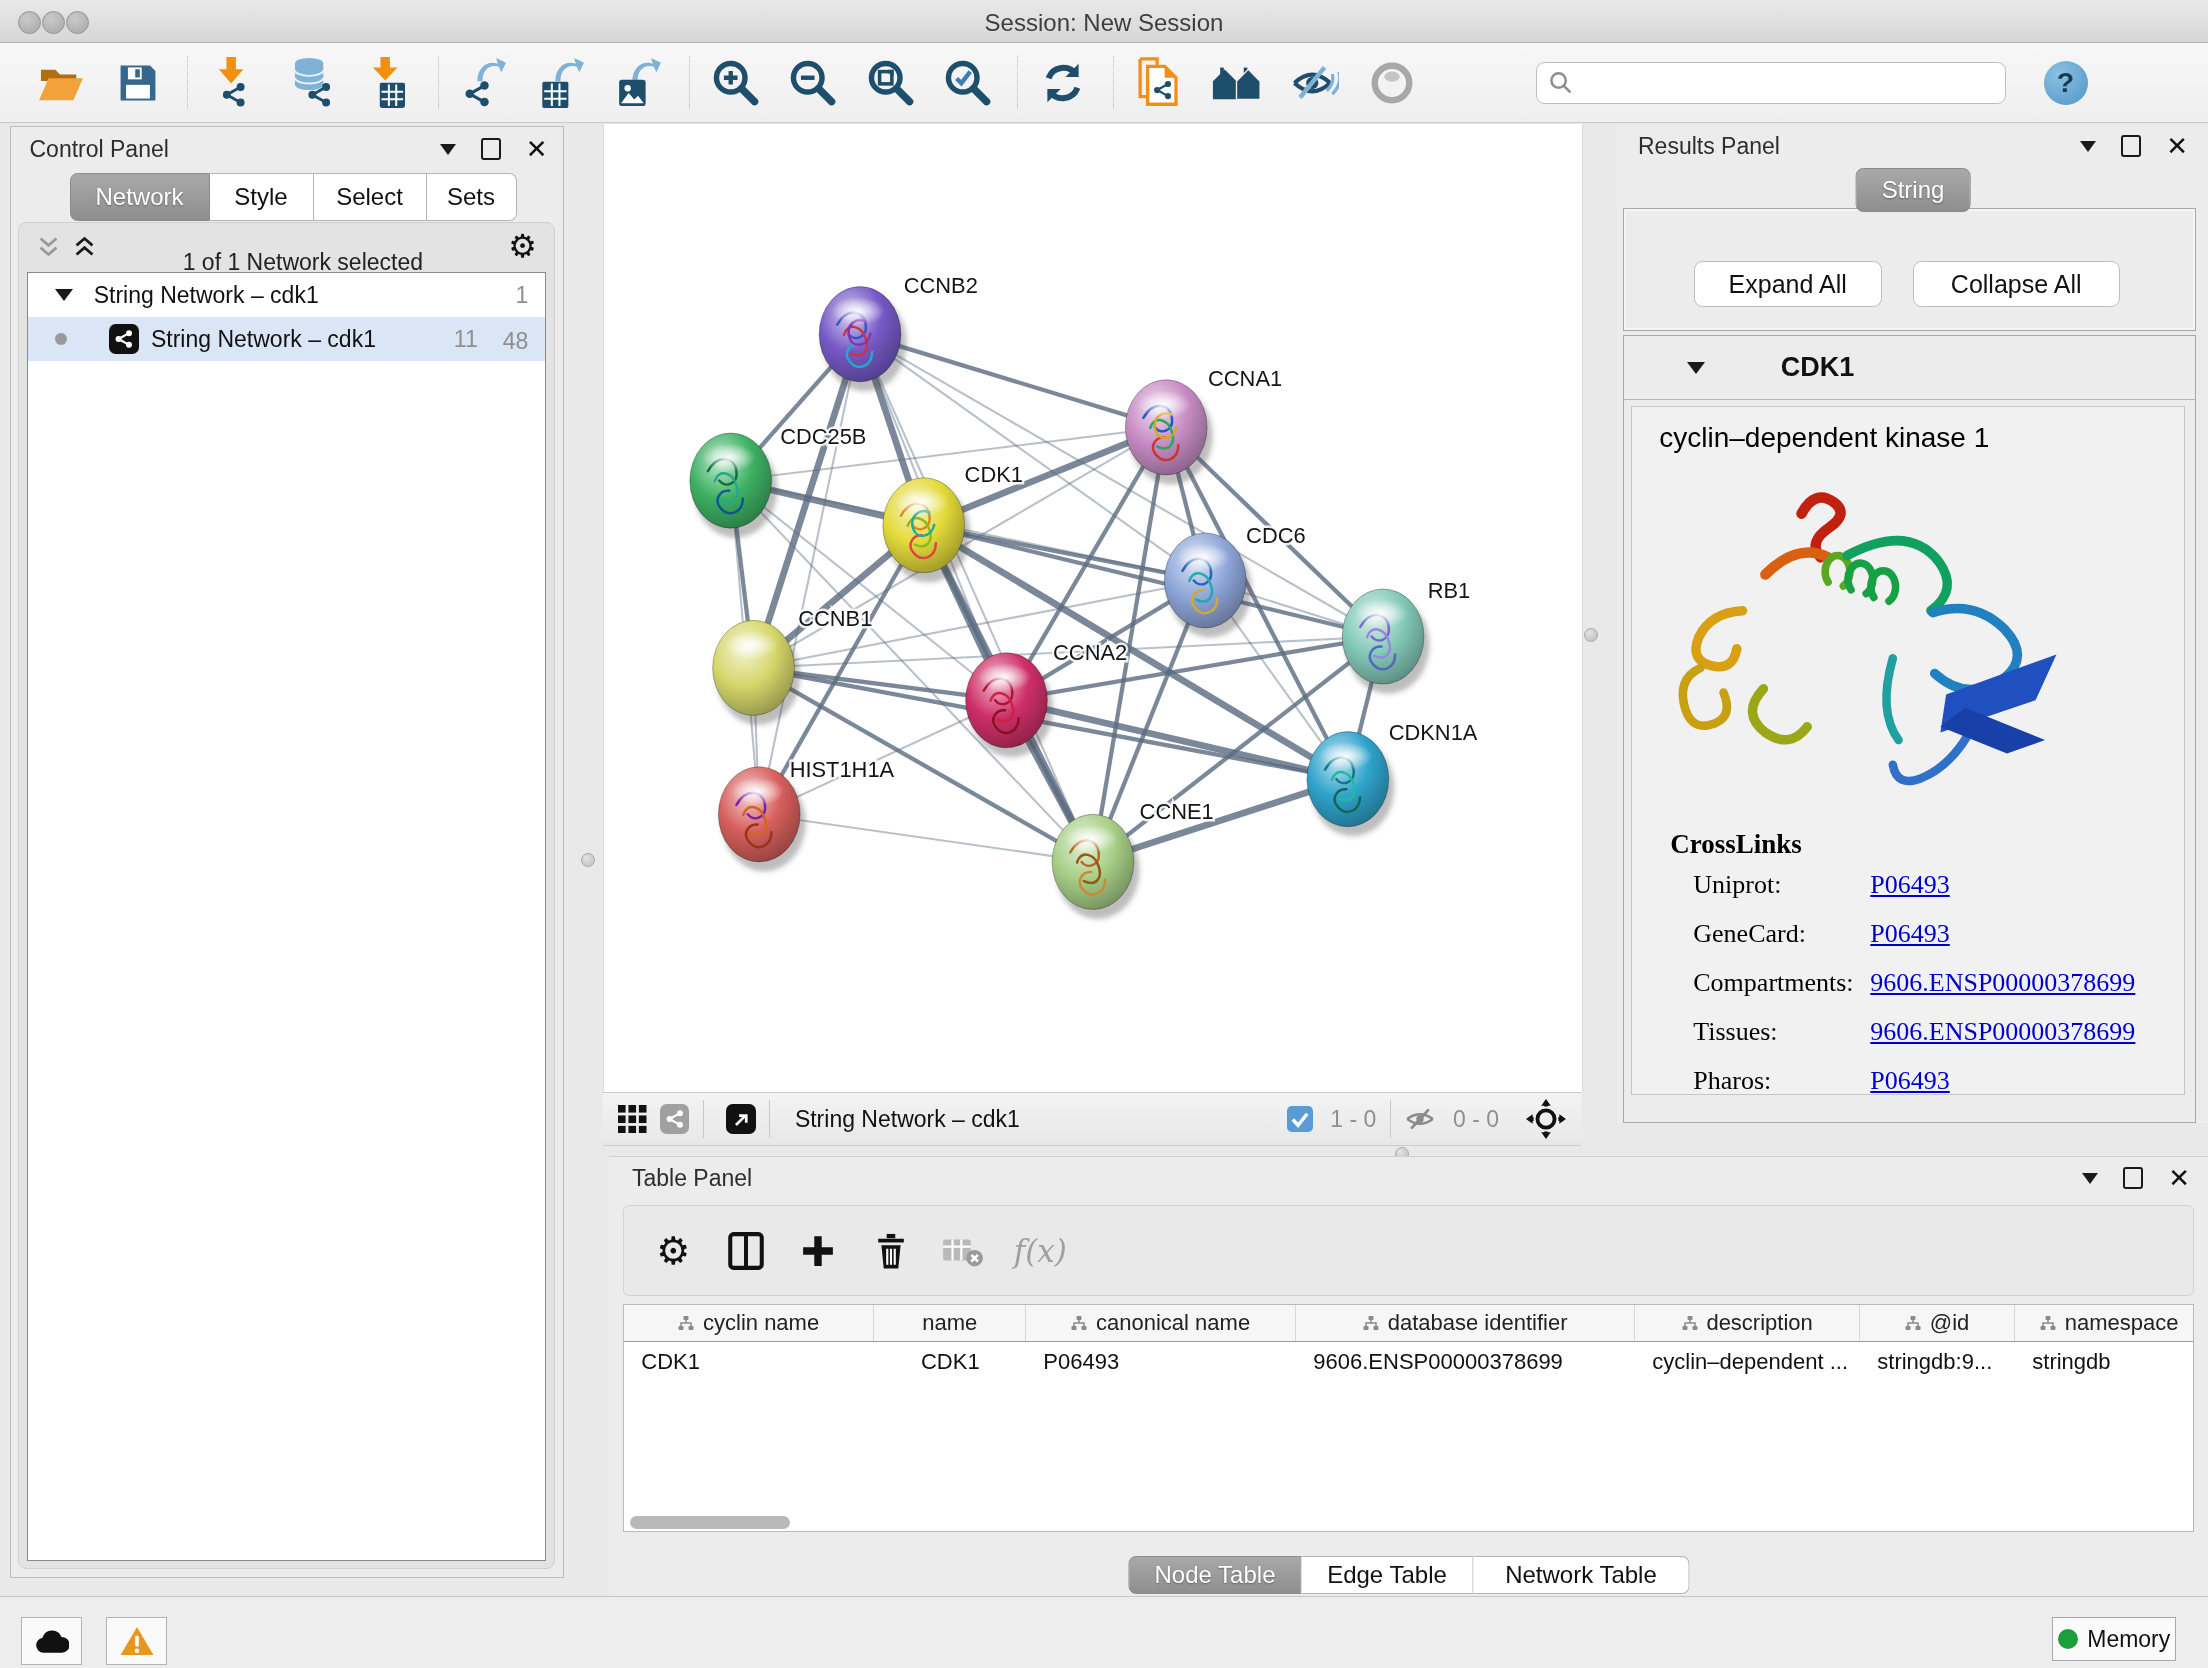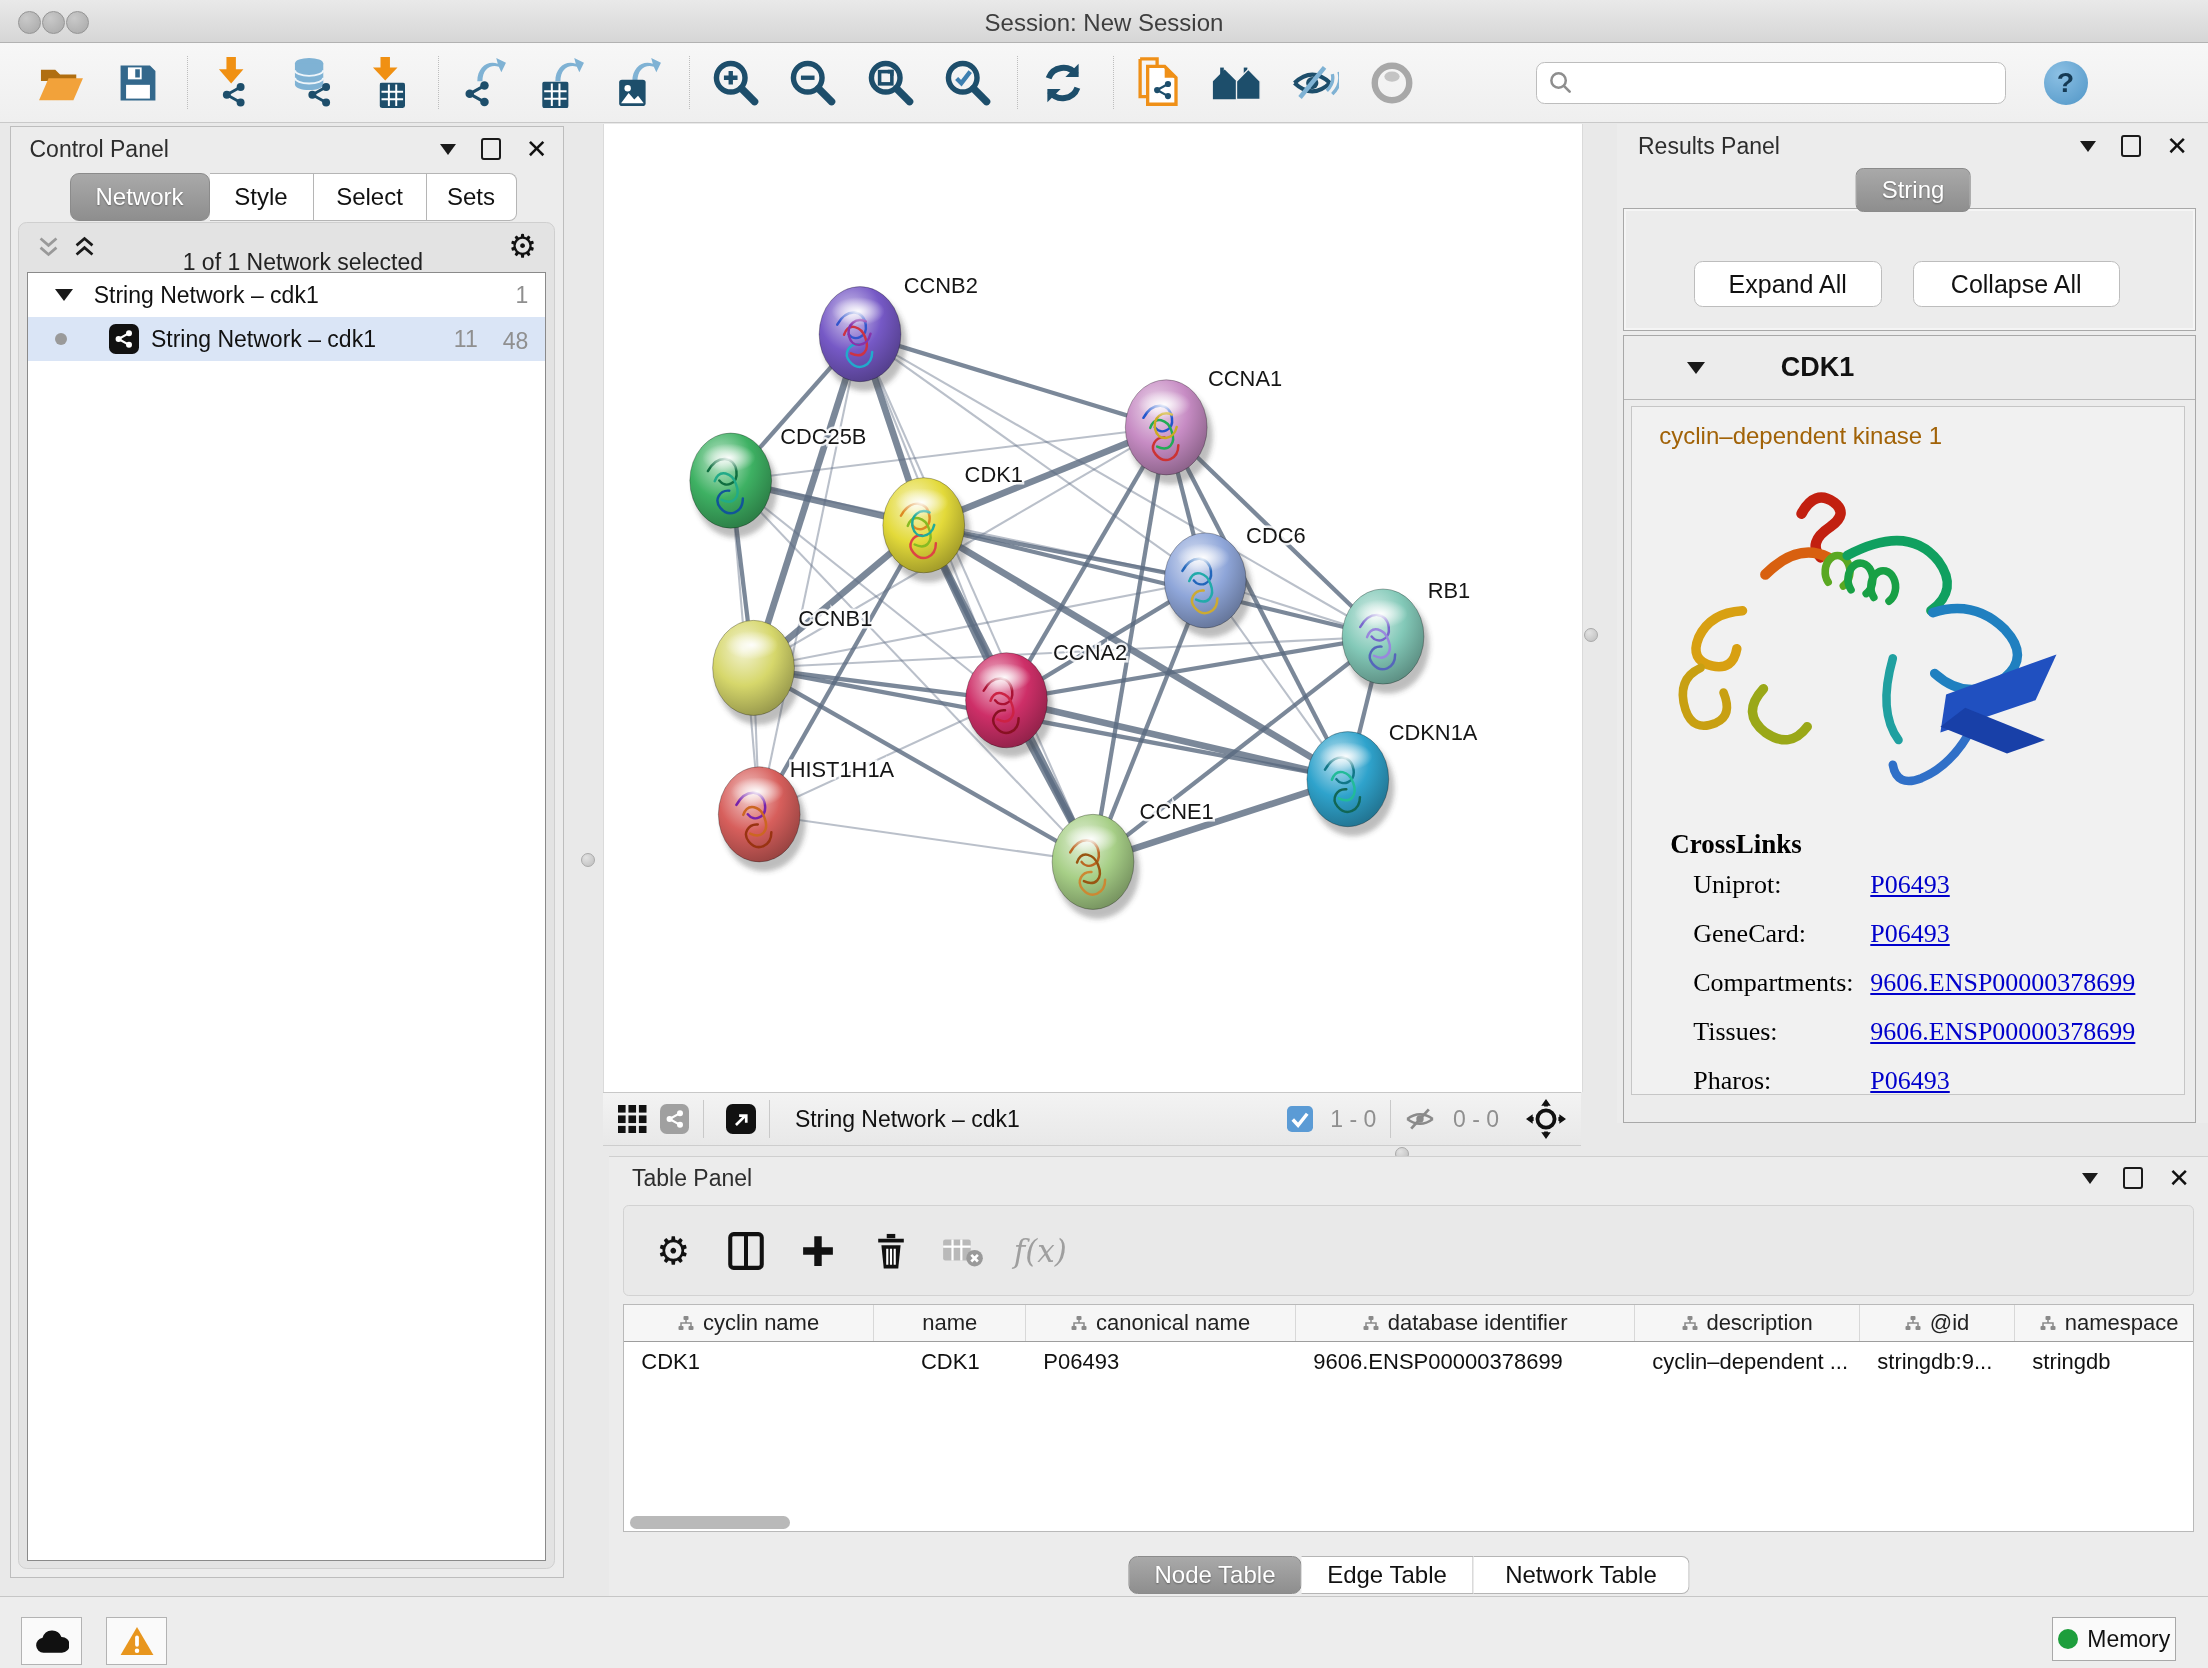--- a/index.html
+++ b/index.html
@@ -40,21 +40,21 @@
   .wc-float{width:16px;height:18px;border:2.4px solid #1a1a1a;border-radius:2.9px;background:transparent;}
   .wc-close{font-size:26px;font-weight:900;color:#111;line-height:1;}
 
   
   .seg{display:flex;}
   .seg .tab{height:46px;display:flex;align-items:center;justify-content:center;
     background:#fff;border:1px solid #b5b5b5;border-left:none;font-size:24px;color:#111;}
   .seg .tab:first-child{border-left:1px solid #b5b5b5;border-radius:7.6px 0 0 7.6px;}
   .seg .tab:last-child{border-radius:0 7.6px 7.6px 0;}
   .seg .tab.sel{background:linear-gradient(#a9a9a9,#8e8e8e);color:#fff;
-    text-shadow:0 1px 1.9px rgba(0,0,0,.35);border-color:#8b8b8b;border-radius:9px;}
+    text-shadow:0 1px 1.9px rgba(0,0,0,.35);border-color:#8b8b8b;}
 
   
   #control-panel{left:9.5px;top:126px;width:554px;height:1452px;background:#ececec;
     border:1px solid #bdbdbd;box-sizing:border-box;padding-left:12px;}
   #cp-header{position:absolute;left:0;top:0;width:100%;height:44px;display:flex;
     align-items:center;padding:0 15px 0 19px;box-sizing:border-box;}
   #cp-tabs{position:absolute;left:59px;top:46px;}
   #cp-box{position:absolute;left:7.6px;top:95px;right:7.6px;bottom:7.6px;background:#e3e3e3;
     border:1px solid #cfcfcf;border-radius:8.6px;}
   #cp-status{position:absolute;left:0;top:0;width:100%;height:46px;display:flex;
@@ -100,21 +100,21 @@
     border:1px solid #a8a8a8;box-shadow:inset 0 0 0 1.9px #f5f5f5;}
   .rp-btn{position:absolute;height:44px;background:#fff;border:1px solid #bdbdbd;border-radius:8.6px;
     font-size:25px;color:#111;display:flex;align-items:center;justify-content:center;}
   #rp-box2{position:absolute;left:5.7px;top:211px;width:571px;height:786px;background:#ececec;
     border:1px solid #a8a8a8;}
   #rp-prot-header{position:absolute;left:0;top:0;width:100%;height:63px;display:flex;
     align-items:center;border-bottom:1px solid #b5b5b5;background:#ececec;}
   #rp-prot-name{font-size:27px;font-weight:bold;color:#111;margin-left:76px;}
   #rp-inner{position:absolute;left:7.6px;top:70px;width:554px;height:689px;background:#f1f1f1;
     border:1px solid #c6c6c6;box-sizing:border-box;}
-  #rp-desc{position:absolute;left:27px;top:15px;font-size:24px;color:#a16207;}
+  #rp-desc{position:absolute;left:27px;top:15px;font-size:28px;color:#000000;}
   #rp-protein-svg{position:absolute;left:19px;top:61px;}
   #crosslinks{position:absolute;left:0;top:422px;width:100%;
     font-family:"Liberation Serif","DejaVu Serif",serif;}
   #cl-heading{margin-left:38px;font-size:27px;font-weight:bold;color:#000;}
   .cl-row{height:49px;display:flex;align-items:center;font-size:26px;}
   .cl-label{margin-left:61px;width:177px;color:#000;}
   .cl-link{color:#0000cc;text-decoration:underline;}
 
   
   #table-panel{left:609px;top:1156px;width:1600px;height:440px;background:#ececec;

